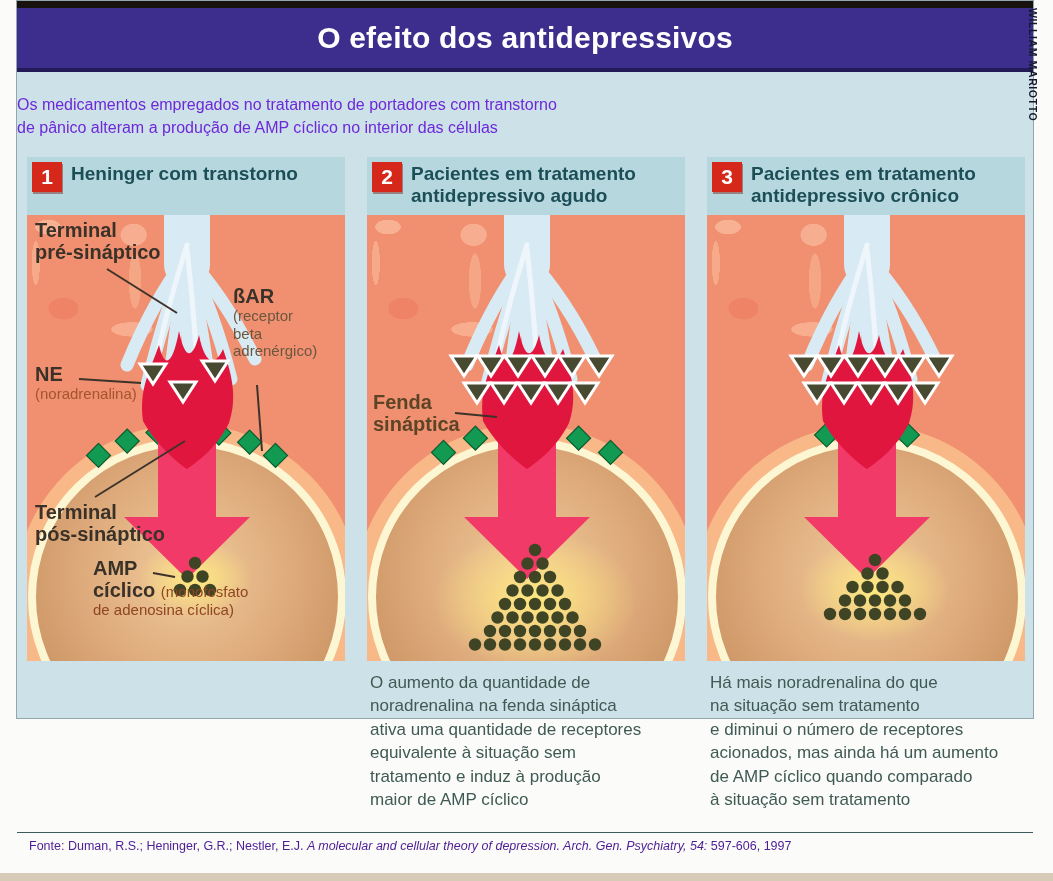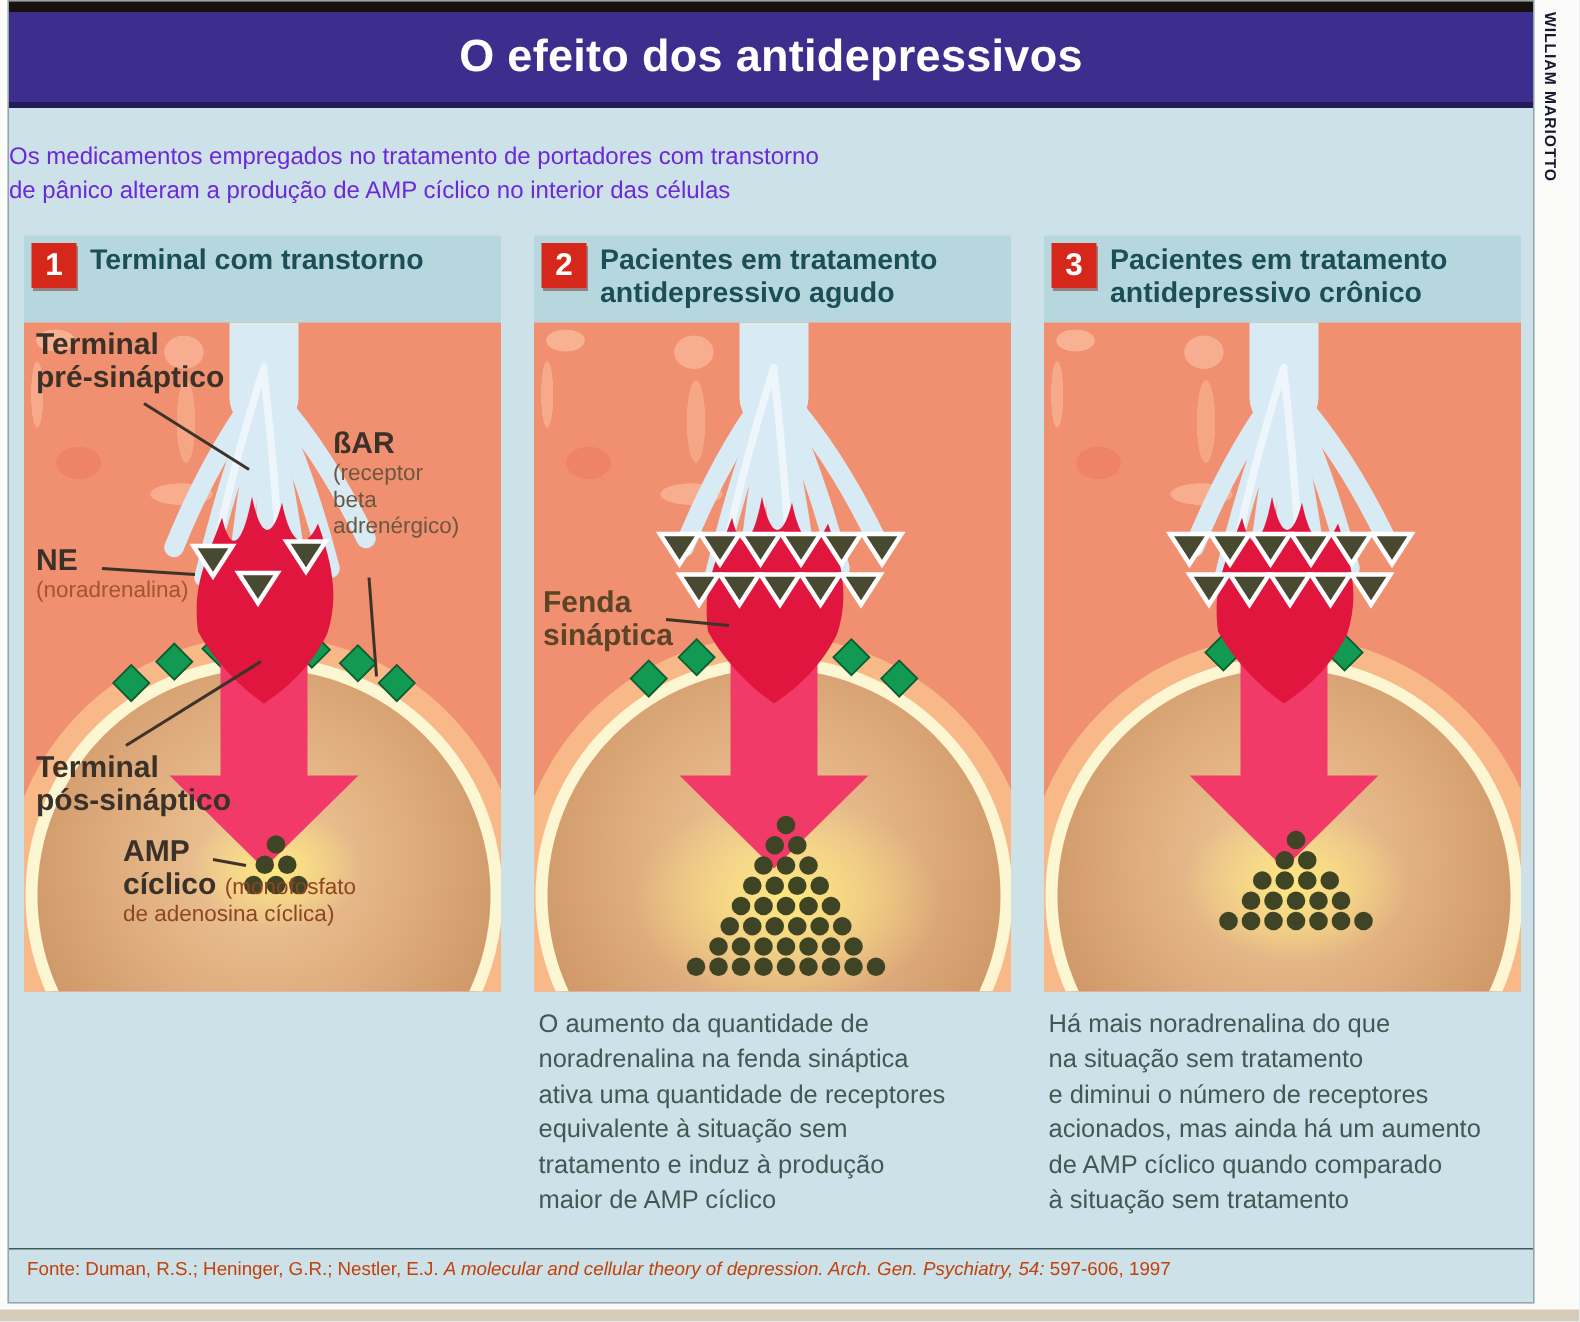--- a/index.html
+++ b/index.html
@@ -1,18 +1,18 @@
 <!DOCTYPE html>
 <html><head>
 <meta charset="utf-8">
 <style>
   * { margin:0; padding:0; box-sizing:border-box; }
   body { font-family:"Liberation Sans", sans-serif; background:#ffffff; }
   .page { position:relative; width:1053px; height:881px; background:#fbfbf9; overflow:hidden; }
-  .board { position:absolute; left:5px; top:0; width:1018px; height:869px;
+  .board { position:absolute; left:16px; top:0; width:1018px; height:719px;
            background:#cde2e8; border:1px solid #93a6ab; }
   .topstrip { position:absolute; left:0; top:0; width:100%; height:7px; background:#17120e; }
   .titleband { position:absolute; left:0; top:7px; width:100%; height:64px;
                background:#3d2d8c; border-bottom:4px solid #221b57;
                display:flex; align-items:center; justify-content:center; }
   .titleband h1 { color:#ffffff; font-size:30px; font-weight:700; letter-spacing:0.2px; }
   .subtitle { position:absolute; left:0; top:92px; width:100%; 
               color:#6d28d9; font-size:16px; line-height:1.45; }
   .columns { position:absolute; left:10px; top:156px; display:flex; gap:22px; }
   .panel { width:318px; }
@@ -35,21 +35,21 @@
     background-repeat:no-repeat, no-repeat, no-repeat, no-repeat, no-repeat, no-repeat; }
   .illu { position:absolute; inset:0; width:100%; height:100%; }
   .labels { position:absolute; inset:0; pointer-events:none; }
   .label { position:absolute; line-height:1.1; white-space:nowrap; }
   .label span { font-size:15px; }
   .label span.b { font-weight:700; font-size:20px; }
   .desc { margin-top:10px; padding-left:3px; white-space:pre-line; font-size:17px;
           color:#3f5a54; line-height:1.38; }
   .footerline { position:absolute; left:0; top:831px; width:100%;
                 border-top:1px solid #3c5a5e; padding:6px 0 0 12px;
-                font-size:12.5px; color:#c2410c; }
+                font-size:12.5px; color:#4c1d95; }
   .footerline i { font-style:italic; }
   .credit { position:absolute; left:1027px; top:8px; writing-mode:vertical-rl;
             font-size:10.5px; font-weight:700; color:#14182e; letter-spacing:0.6px; }
   .bottomstrip { position:absolute; left:0; bottom:0; width:100%; height:8px; background:#d7cbb8; }
 </style>
 </head>
 <body>
 
 <div class="page">
   <div class="board">
@@ -57,21 +57,21 @@
     <div class="titleband">
       <h1>O efeito dos antidepressivos</h1>
     </div>
     <p class="subtitle"><span>Os medicamentos empregados no tratamento de portadores com transtorno</span><br><span>de pânico alteram a produção de AMP cíclico no interior das células</span></p>
 
     <div class="columns">
 
       <section class="panel">
         <header class="panel-head">
           <span class="num">1</span>
-          <h2><span>Terminal com transtorno</span><br></h2>
+          <h2><span>Heninger com transtorno</span><br></h2>
         </header>
         <div class="illu-wrap">
           <svg class="illu" viewBox="0 0 318 446">
               <defs>
                 <radialGradient id="cell0" cx="50%" cy="42%" r="68%">
                   <stop offset="0%" stop-color="#f0cb9b"></stop>
                   <stop offset="55%" stop-color="#dca778"></stop>
                   <stop offset="100%" stop-color="#c18a59"></stop>
                 </radialGradient>
                 <radialGradient id="glow0">

